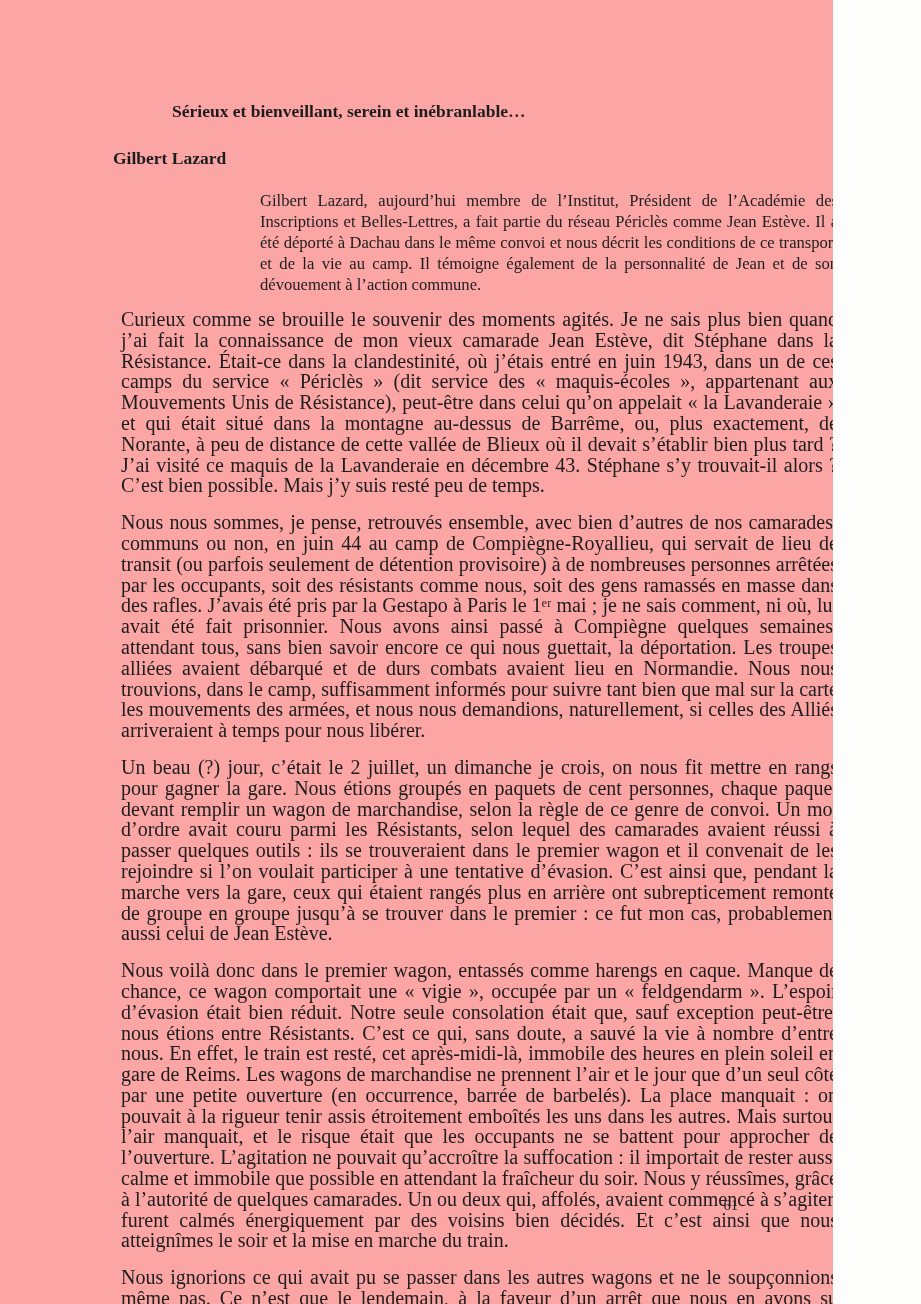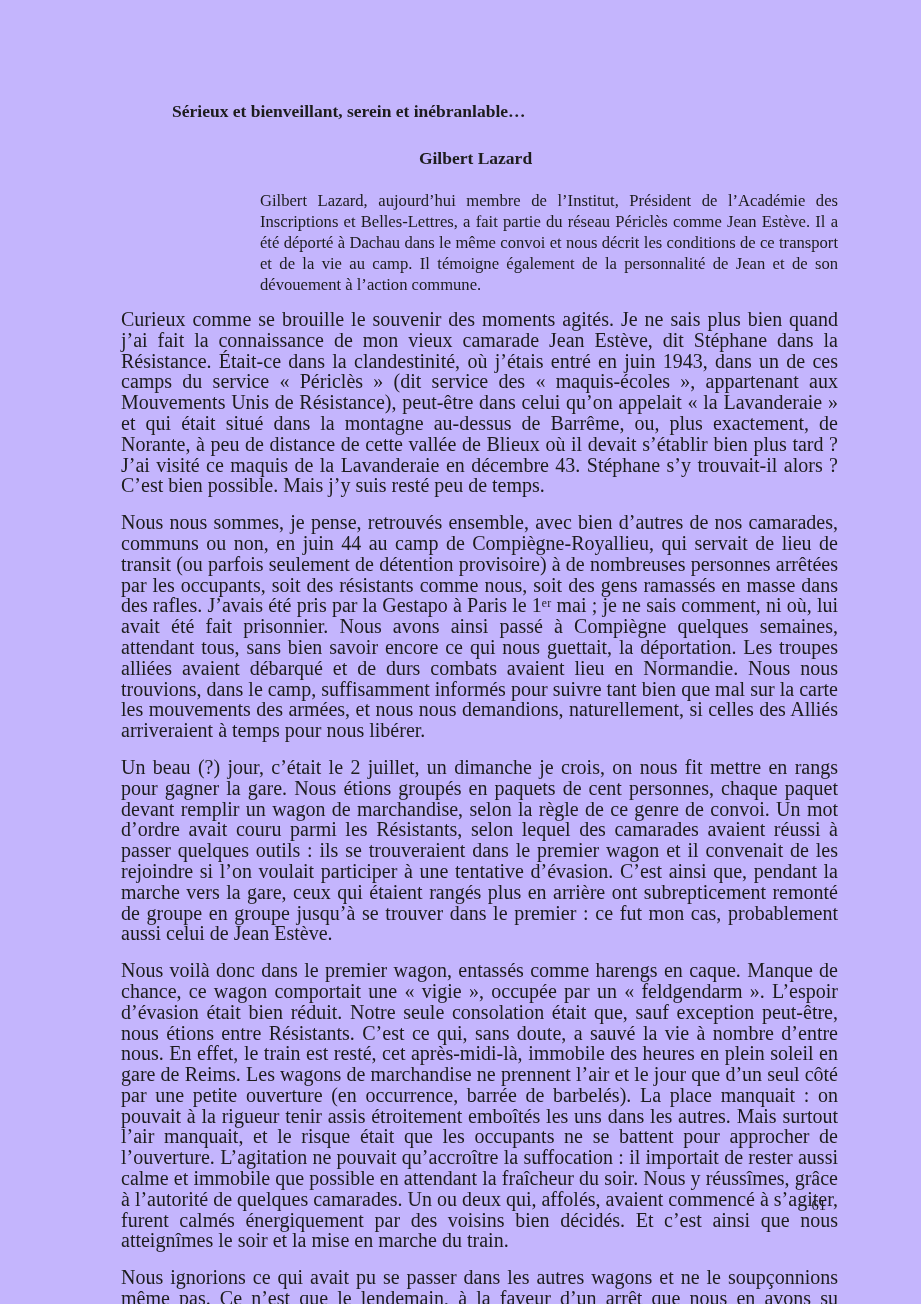--- a/index.html
+++ b/index.html
@@ -2,43 +2,43 @@
 <html lang="fr"><head>
 <meta charset="utf-8">
 <style>
   html, body {
     margin: 0;
     padding: 0;
     background: #fdfdfb;
   }
   .page {
     position: relative;
-    width: 921px;
+    width: 833px;
     height: 1304px;
-    background: #c4b5fd;
+    background: #fca5a5;
     color: #1d1d1d;
     font-family: "Liberation Serif", "DejaVu Serif", serif;
     overflow: hidden;
   }
   .content {
     position: absolute;
     left: 113px;
     top: 100px;
     width: 725px;
   }
   .title {
     margin: 0;
     padding-left: 59px;
     font-size: 17.5px;
     line-height: 22px;
     font-weight: 700;
   }
   .author {
     margin: 25px 0 0 0;
-    text-align: center;
+    text-align: left;
     font-size: 17.5px;
     line-height: 22px;
     font-weight: 700;
   }
   .intro {
     margin: 21px 0 0 147px;
     text-align: justify;
     font-size: 16.6px;
     line-height: 21px;
   }

